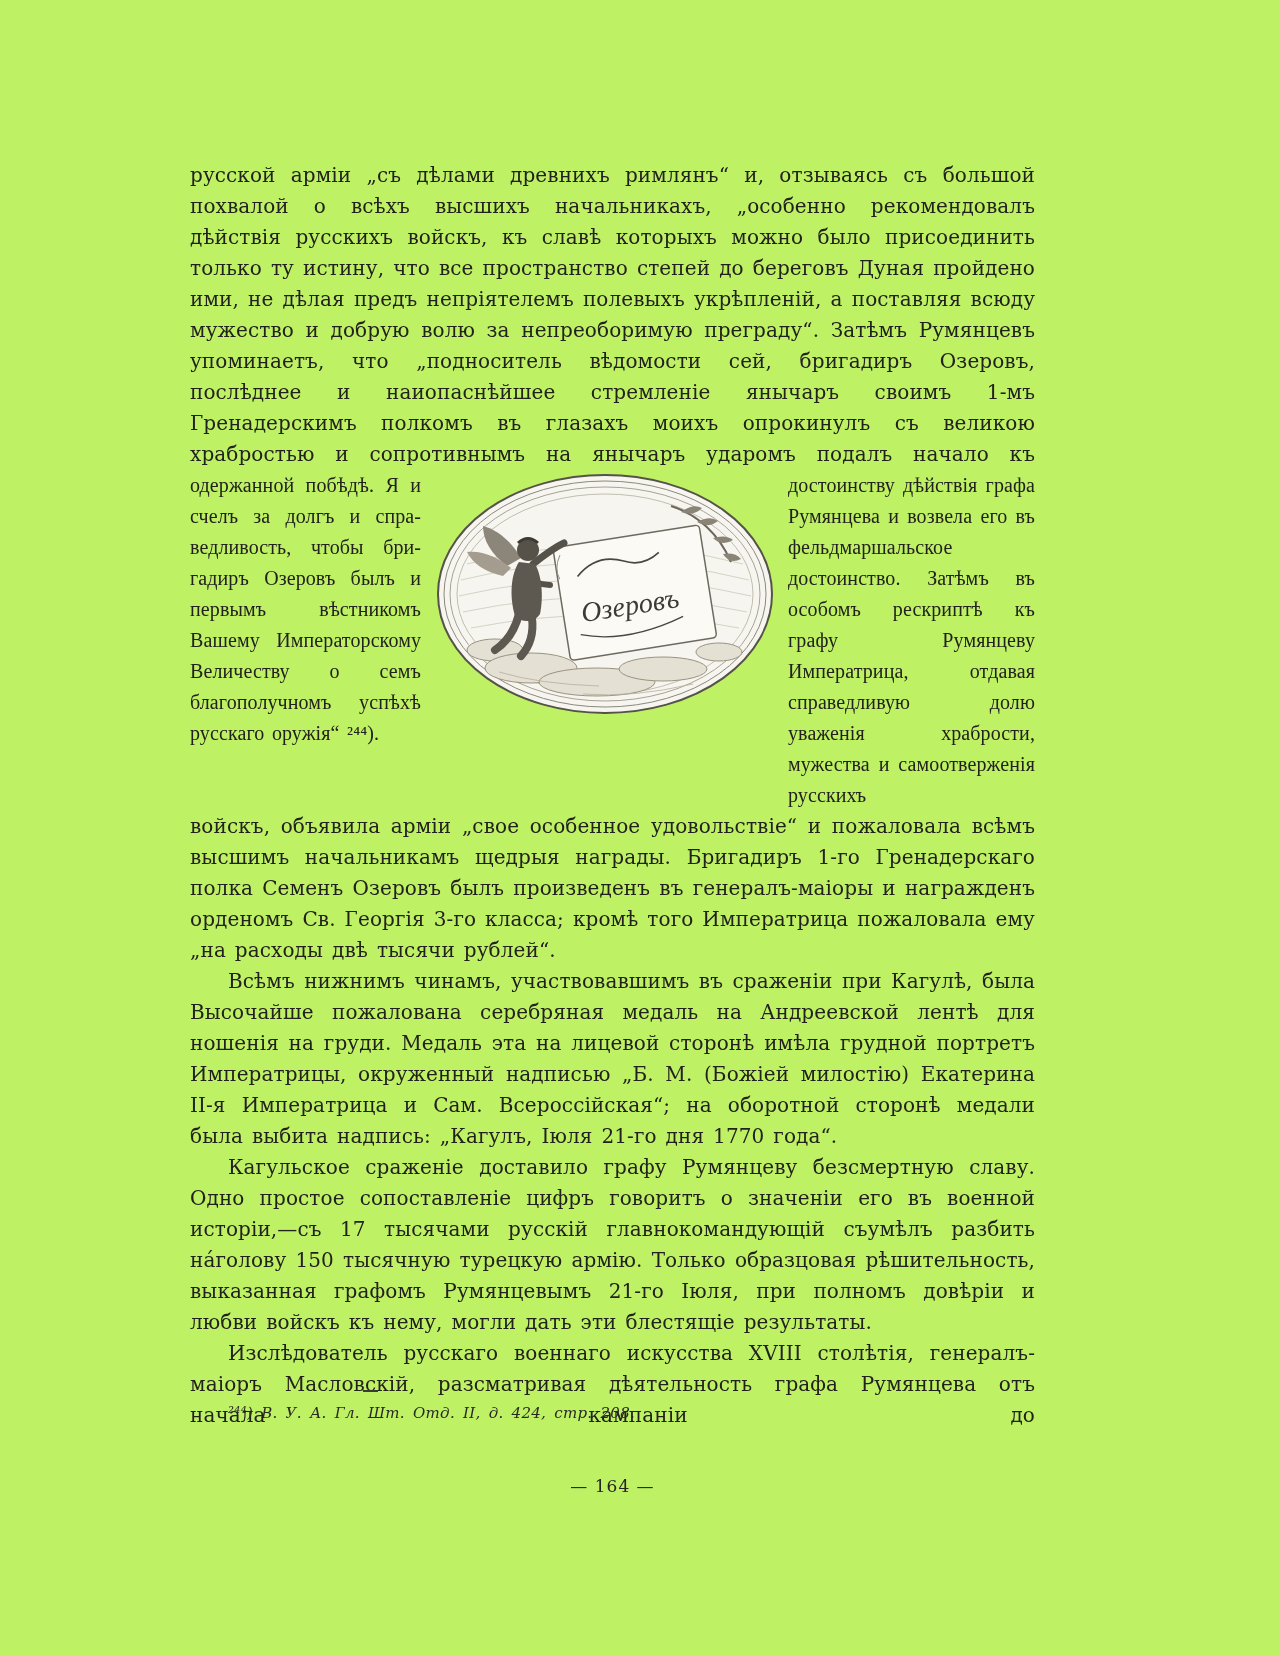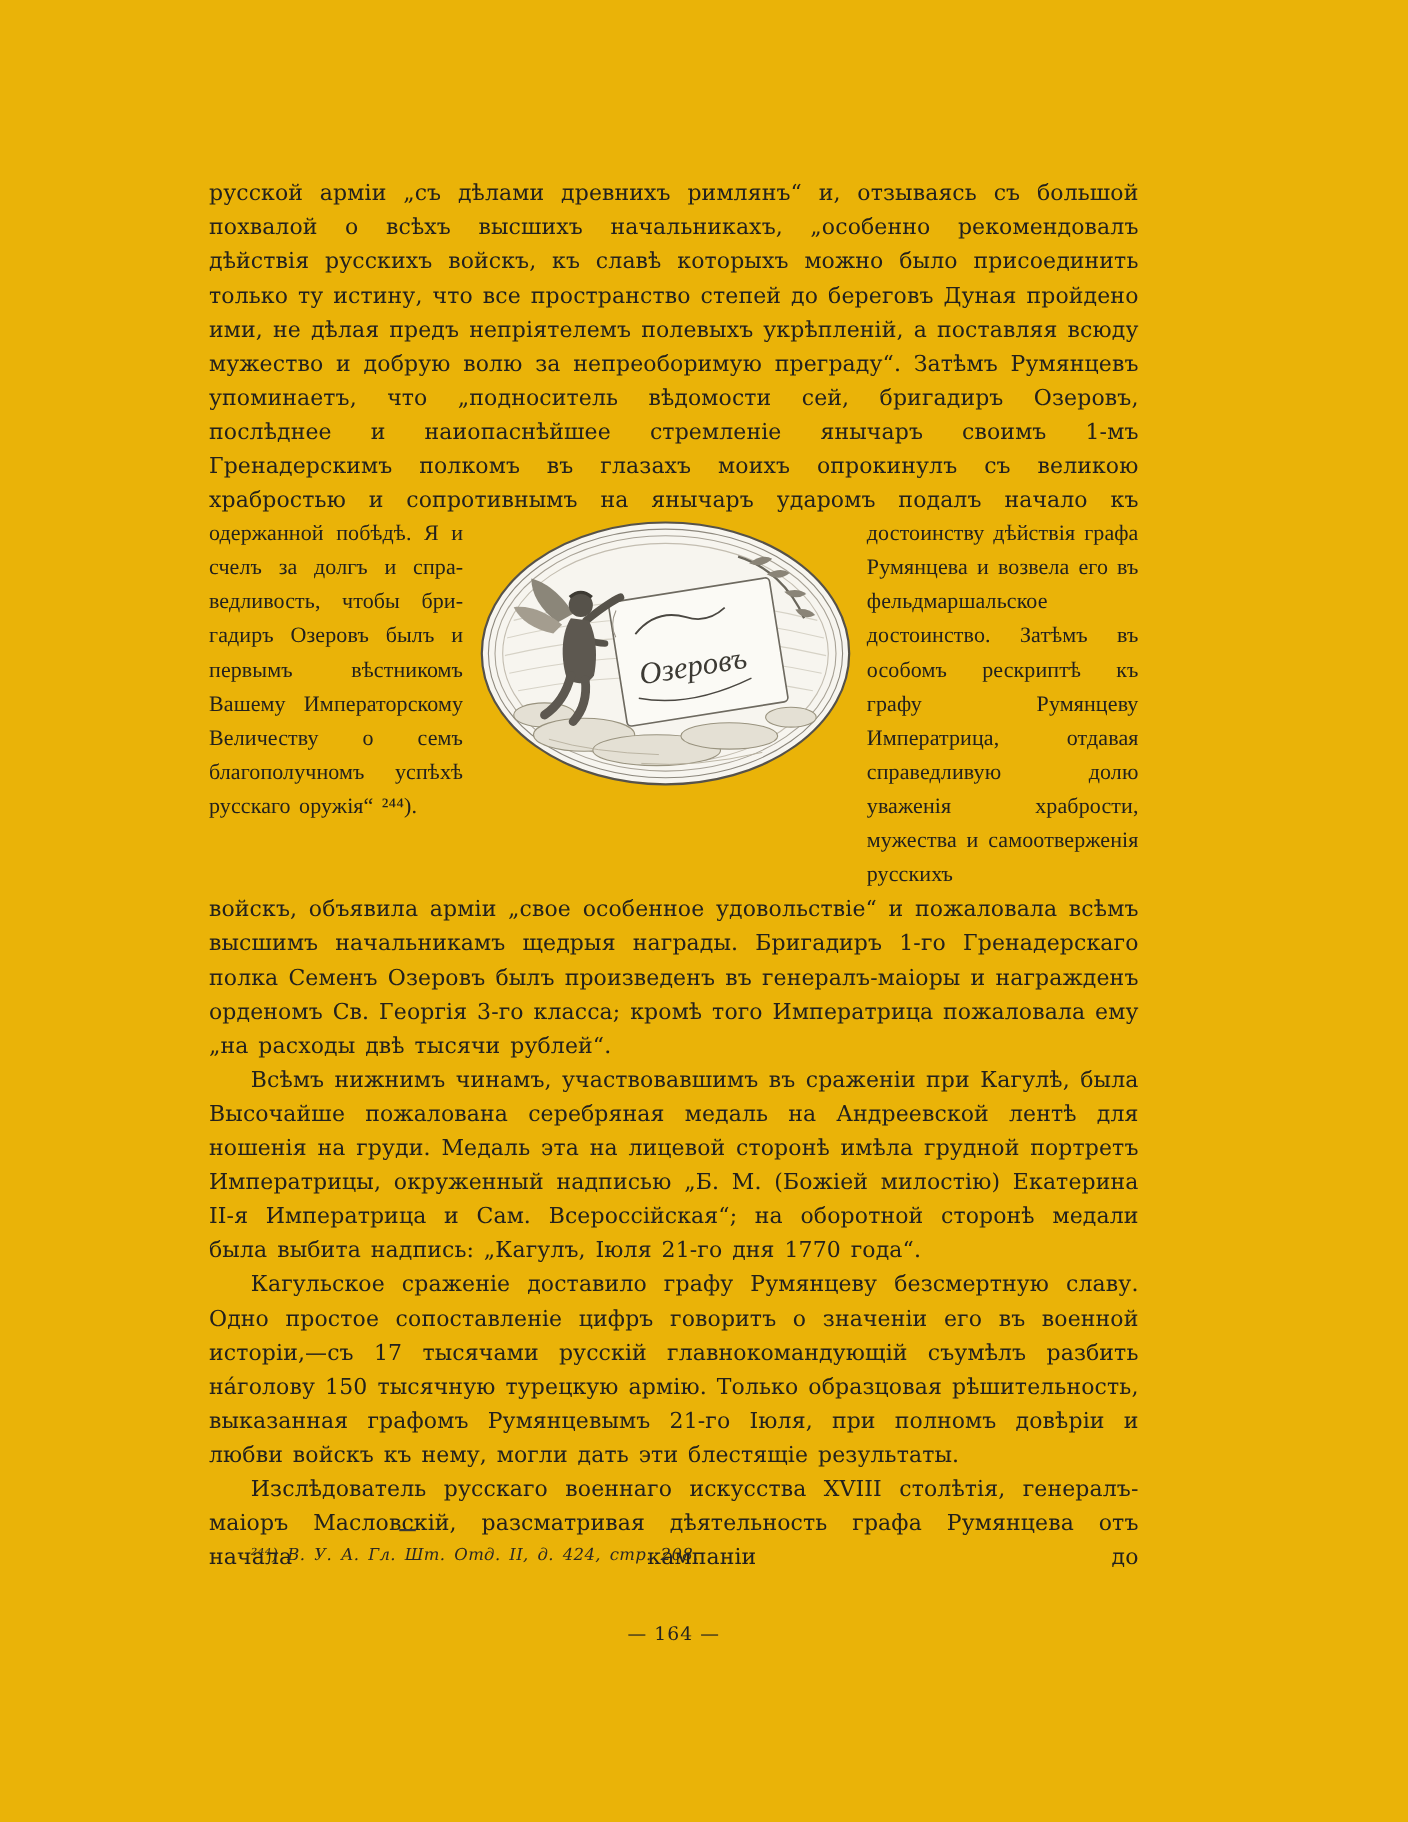--- a/index.html
+++ b/index.html
@@ -4,21 +4,21 @@
 <style>
   html, body { margin: 0; padding: 0; }
   body {
     width: 1280px; height: 1656px;
     background: #ffffff;
     font-family: "DejaVu Serif", serif;
   }
   .page {
     position: relative;
     width: 1280px; height: 1656px;
-    background: #eab308;
+    background: #bef264;
     color: #23211d;
     overflow: hidden;
   }
   .content {
     position: absolute;
     left: 190px; top: 160px; width: 845px;
     font-size: 20px;
     line-height: 31px;
     text-align: justify;
     word-spacing: 2.5px;

